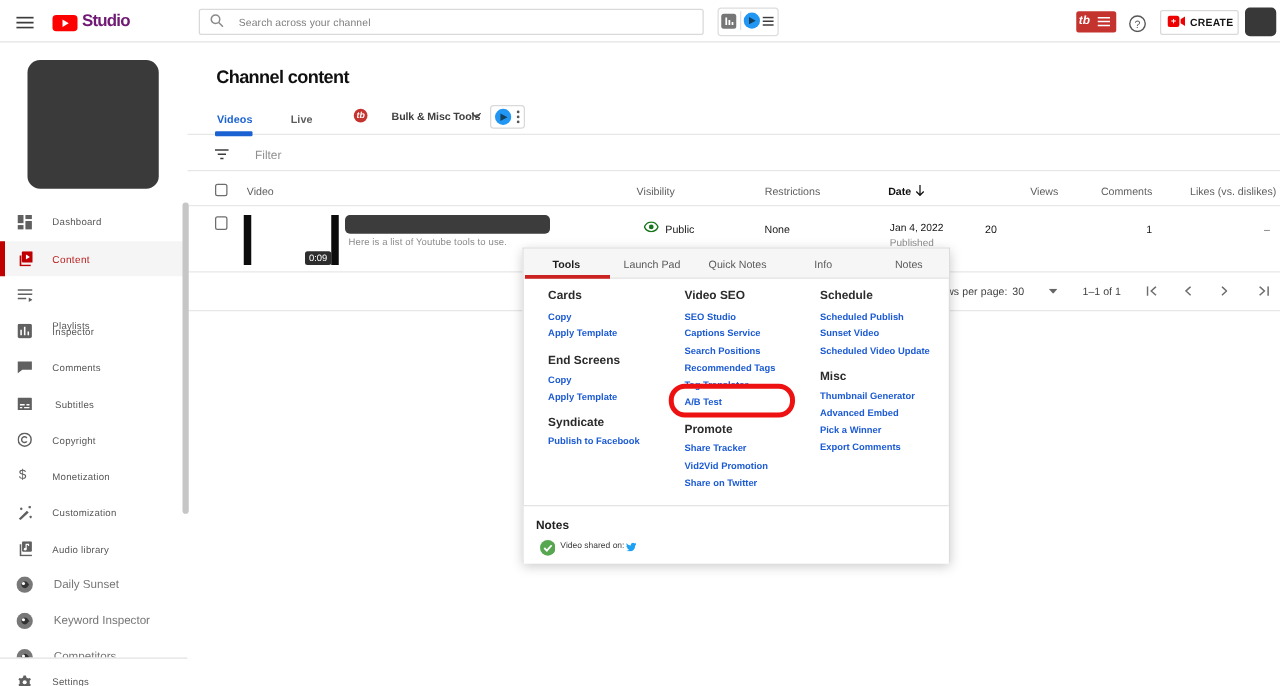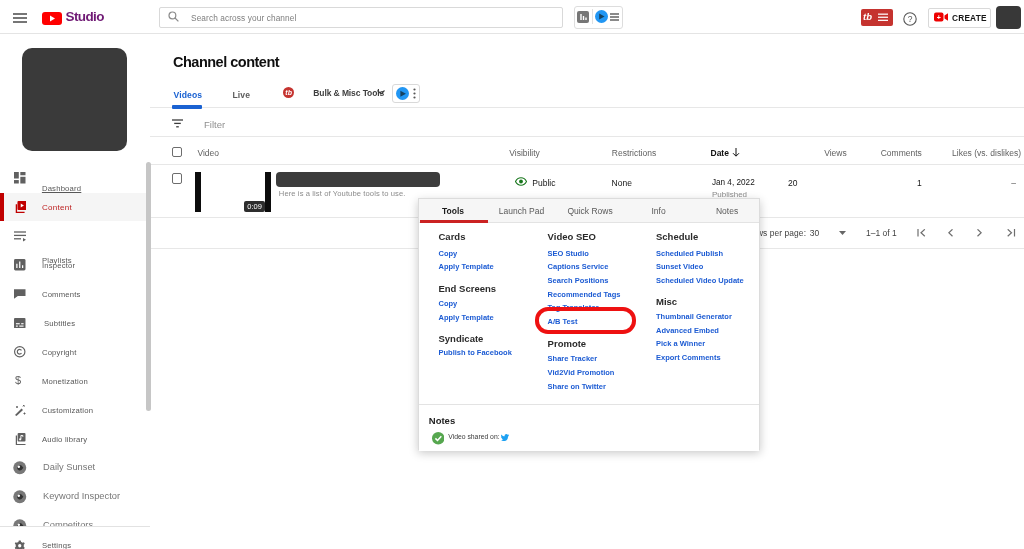--- a/index.html
+++ b/index.html
@@ -93,21 +93,21 @@
   <div id="sidebar-items" style="position:absolute;z-index:6;left:0;top:0;width:1024px;height:549px;pointer-events:none;">
 
     <svg class="abs" style="left:14px;top:172px;" width="11.5" height="11.5" viewBox="0 0 12 12">
       <g fill="#606060">
           <rect x="0" y="0" width="5" height="6.8"></rect>
           <rect x="6.6" y="0" width="5.4" height="3.4"></rect>
           <rect x="6.6" y="5" width="5.4" height="7"></rect>
           <rect x="0" y="8.4" width="5" height="3.6"></rect>
         </g>
     </svg>
-    <div class="abs" style="left:41.9px;top:184px;font-size:7.7px;color:#575757;letter-spacing:0.2px;white-space:nowrap;text-decoration:underline;">Dashboard</div>
+    <div class="abs" style="left:41.9px;top:173px;font-size:7.7px;color:#575757;letter-spacing:0.2px;white-space:nowrap;">Dashboard</div>
 
     <svg class="abs" style="left:13.5px;top:200.5px;" width="12.5" height="12.5" viewBox="0 0 13 13">
       <path d="M2.5 3.5 V12 H11" fill="none" stroke="#c00000" stroke-width="1.4"></path>
       <rect x="3.6" y="0" width="9.4" height="9.4" rx="1" fill="#c00000"></rect>
       <path d="M7 2.6 L10.3 4.7 L7 6.8 Z" fill="#fff"></path>
     </svg>
     <div class="abs" style="left:41.9px;top:202.8px;font-size:8px;color:#bc1d1d;letter-spacing:0.3px;">Content</div>
 
     <svg class="abs" style="left:14px;top:230.5px;" width="12" height="11" viewBox="0 0 12 11">
       <g stroke="#606060" stroke-width="1.3">
@@ -292,21 +292,21 @@
   <svg class="abs" style="left:1007px;top:229px;" width="8.5" height="7.5" viewBox="0 0 8.5 7.5">
     <path d="M0.7 0.3 L4.5 3.75 L0.7 7.2 M7.5 0 V7.5" fill="none" stroke="#6e6e6e" stroke-width="1.2"></path>
   </svg>
   <div class="ln" style="left:150px;top:247.5px;width:874px;"></div>
 
   <div id="popup" class="abs" style="left:417.8px;top:197.8px;width:342.4px;height:252.7px;background:#fff;border:1px solid #dcdcdc;box-shadow:0 3px 9px rgba(0,0,0,0.22);z-index:20;">
     <div style="position:absolute;left:0;top:0;width:100%;height:24.6px;background:#f6f6f6;border-bottom:1px solid #e3e3e3;"></div>
     <div style="position:absolute;left:1px;top:21.1px;width:67.8px;height:3.4px;background:#cb2222;z-index:2;"></div>
     <div class="ptab" style="position:absolute;top:7px;left:0px;width:68.5px;text-align:center;font-size:8.5px;font-weight:bold;color:#1c1c1c;">Tools</div>
     <div class="ptab" style="position:absolute;top:7px;left:68.5px;width:68.5px;text-align:center;font-size:8.5px;color:#5a5a5a;">Launch Pad</div>
-    <div class="ptab" style="position:absolute;top:7px;left:137px;width:68.5px;text-align:center;font-size:8.5px;color:#5a5a5a;">Quick Rows</div>
+    <div class="ptab" style="position:absolute;top:7px;left:137px;width:68.5px;text-align:center;font-size:8.5px;color:#5a5a5a;">Quick Notes</div>
     <div class="ptab" style="position:absolute;top:7px;left:205.5px;width:68.5px;text-align:center;font-size:8.5px;color:#5a5a5a;">Info</div>
     <div class="ptab" style="position:absolute;top:7px;left:274px;width:68.5px;text-align:center;font-size:8.5px;color:#5a5a5a;">Notes</div>
 
     <div id="popup-body" style="position:absolute;left:0;top:0;width:100%;height:100%;">
 
       <div class="ph" style="left:19.7px;top:32.7px;">Cards</div>
       <div class="pl" style="left:19.7px;top:50px;">Copy</div>
       <div class="pl" style="left:19.7px;top:63.7px;">Apply Template</div>
       <div class="ph" style="left:19.7px;top:84.4px;">End Screens</div>
       <div class="pl" style="left:19.7px;top:100.1px;">Copy</div>

